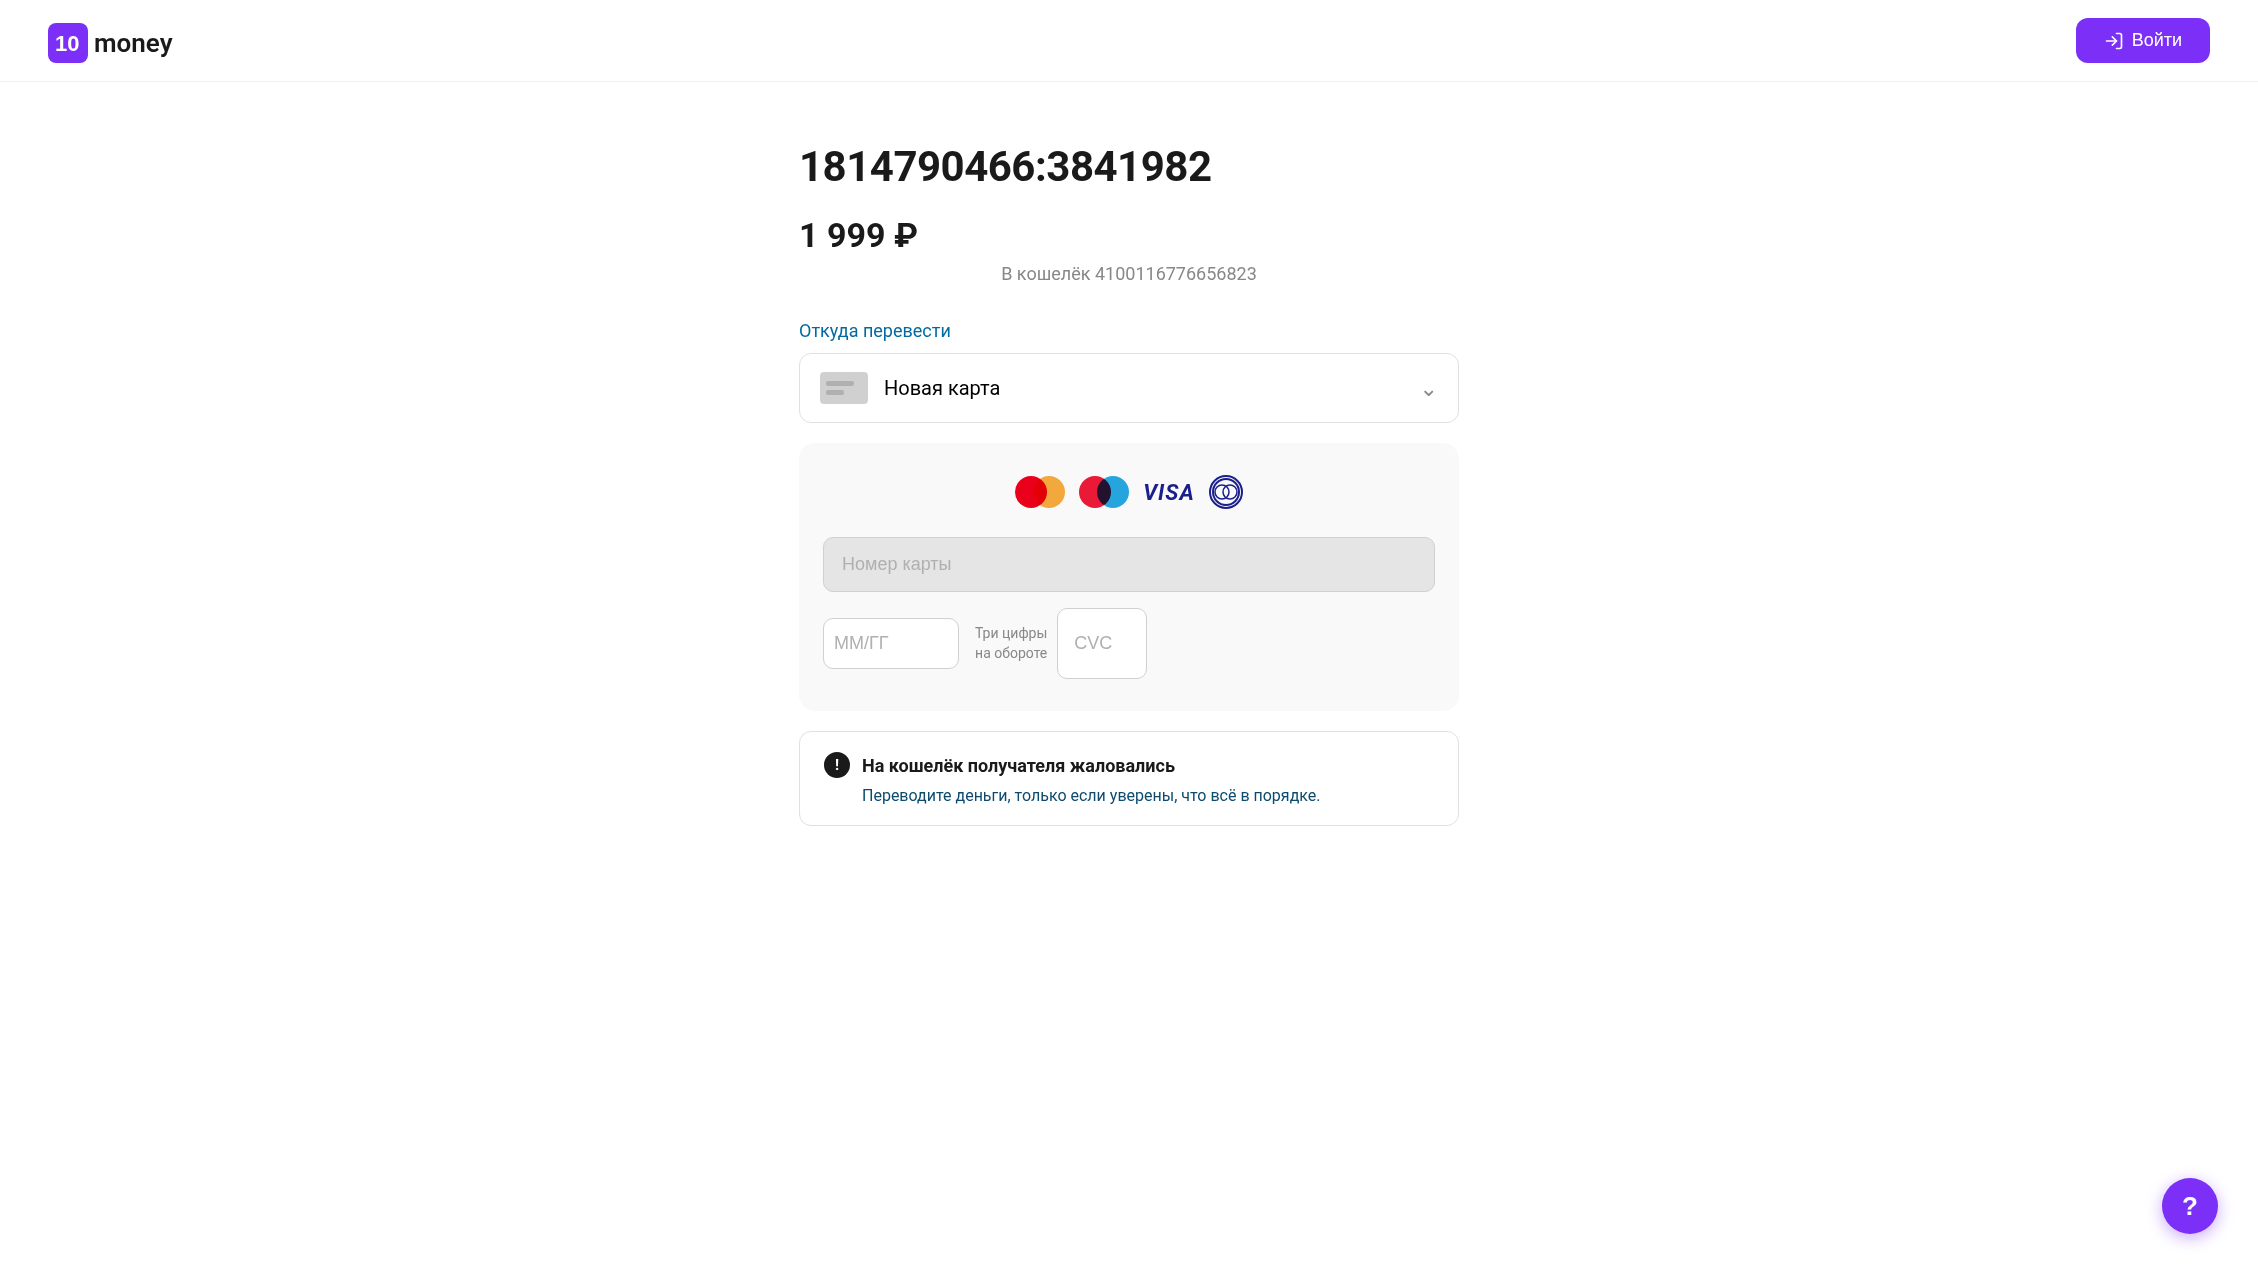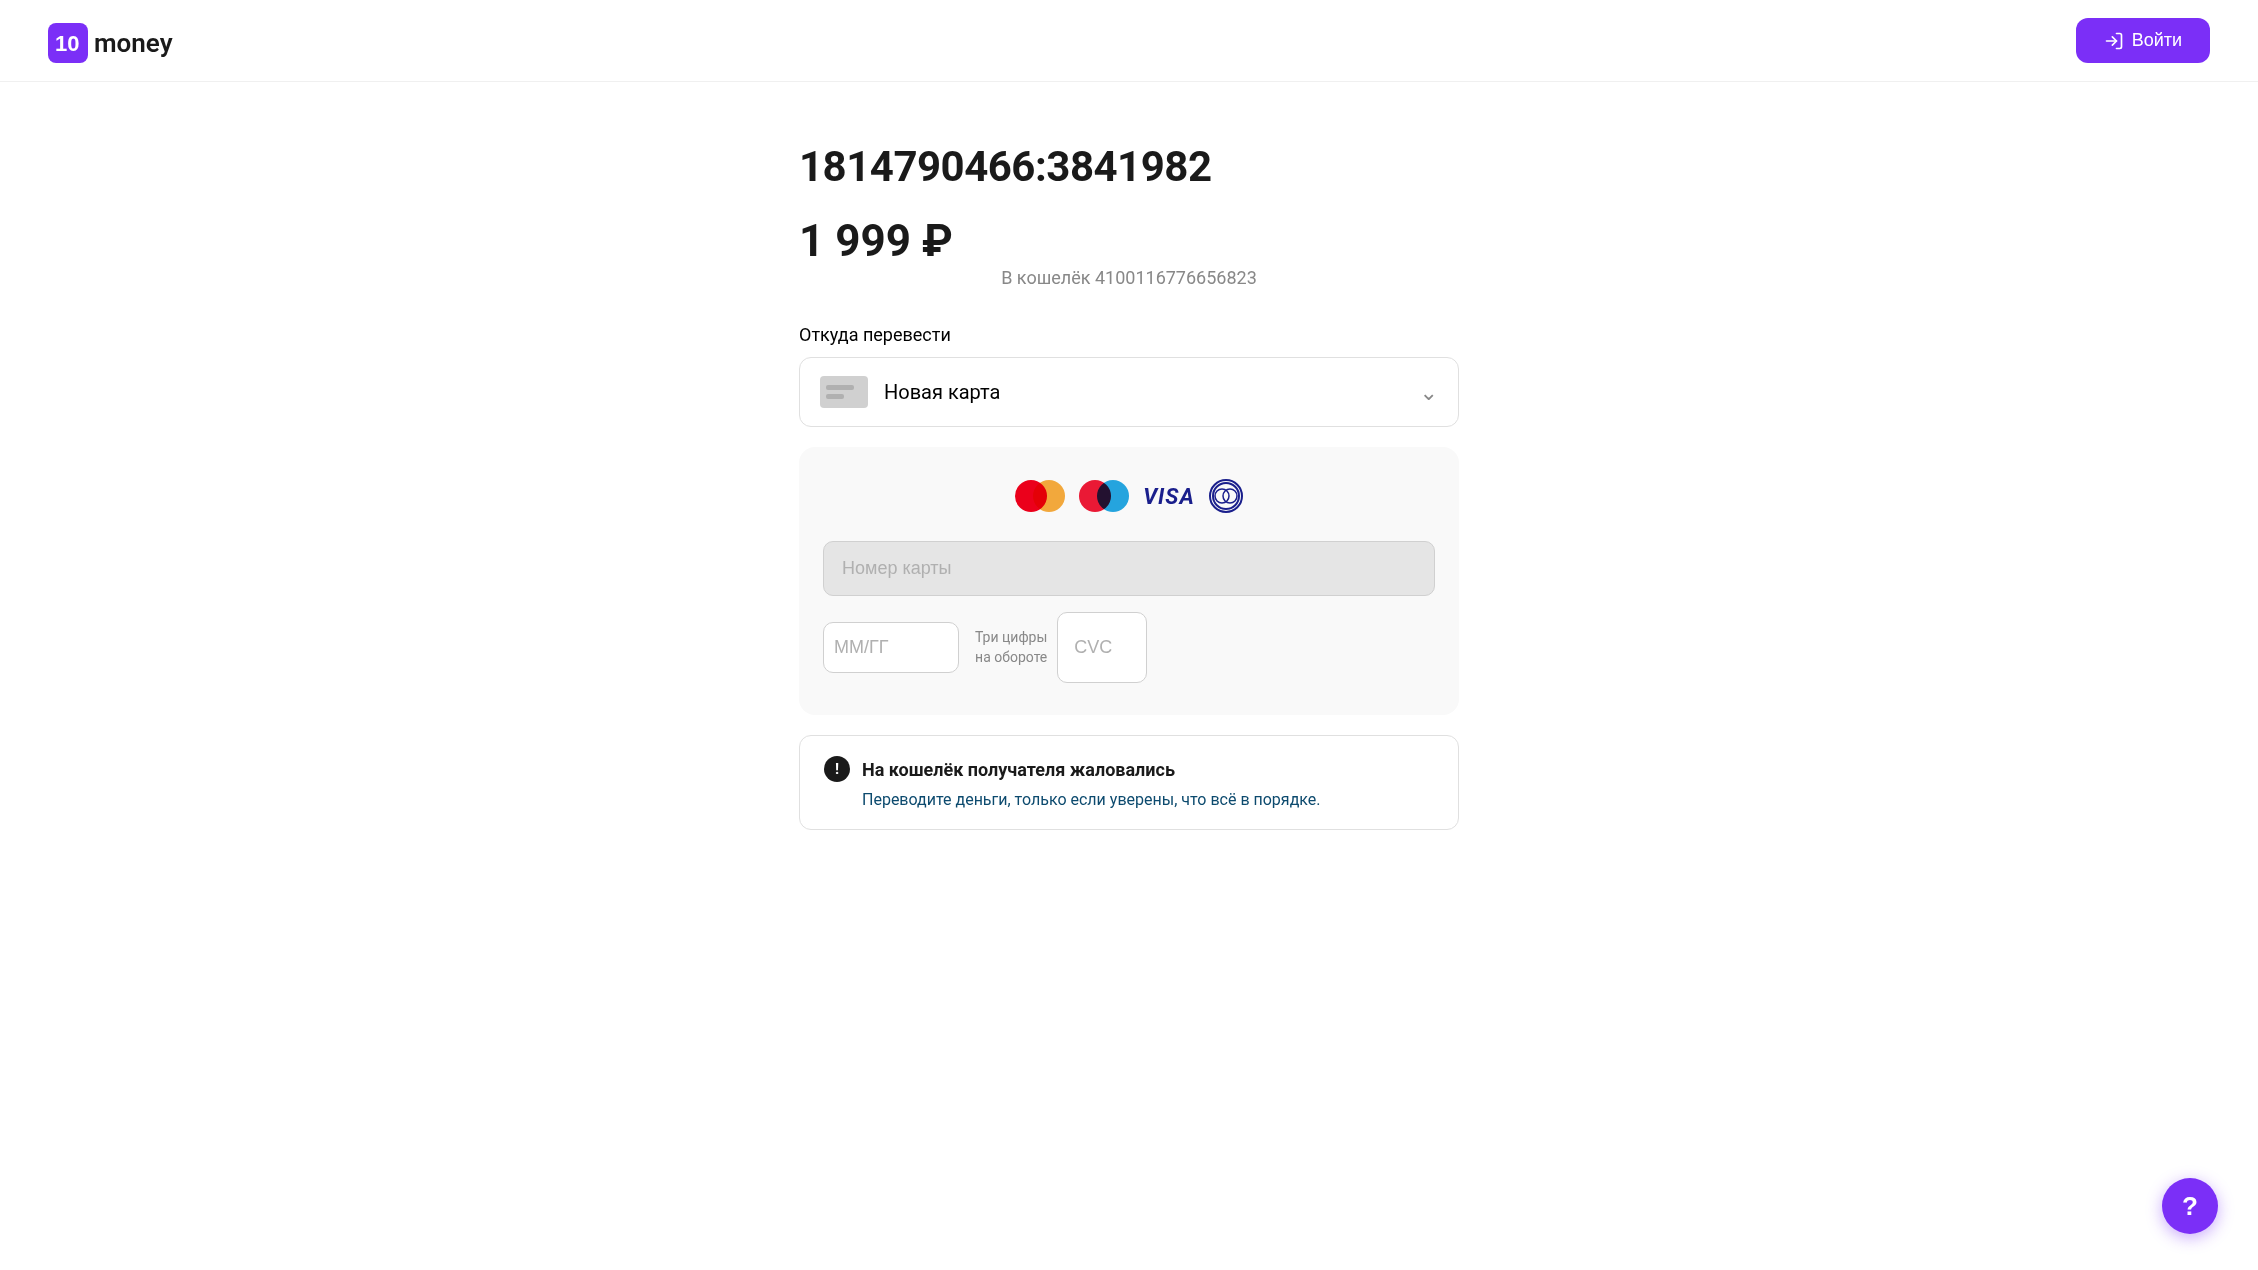--- a/index.html
+++ b/index.html
@@ -64,35 +64,36 @@
 
     .transaction-id {
       font-size: 42px;
       font-weight: 700;
       color: #1a1a1a;
       margin-bottom: 24px;
       letter-spacing: -0.5px;
     }
 
     .amount {
-      font-size: 44px;
-      font-weight: 700;
-      color: #1a1a1a;
+      font-size: 34px;
+      font-weight: 700;
+      color: #1a1a1a;
+      margin-bottom: 8px;
     }
 
     .wallet-info {
       font-size: 18px;
       color: #888888;
       margin-bottom: 36px;
       text-align: center;
     }
 
     .source-label {
       font-size: 18px;
-      color: #000000;
+      color: #0369a1;
       margin-bottom: 12px;
     }
 
     
     .card-dropdown {
       display: flex;
       align-items: center;
       justify-content: space-between;
       border: 1.5px solid #e0e0e0;
       border-radius: 12px;

